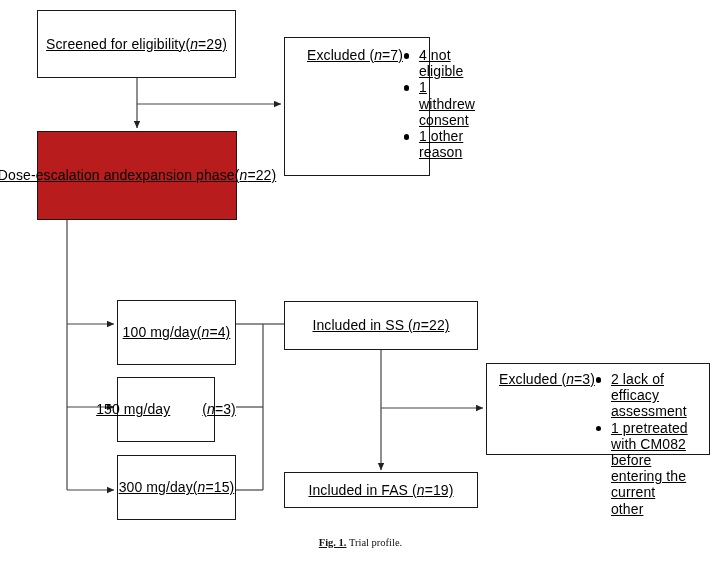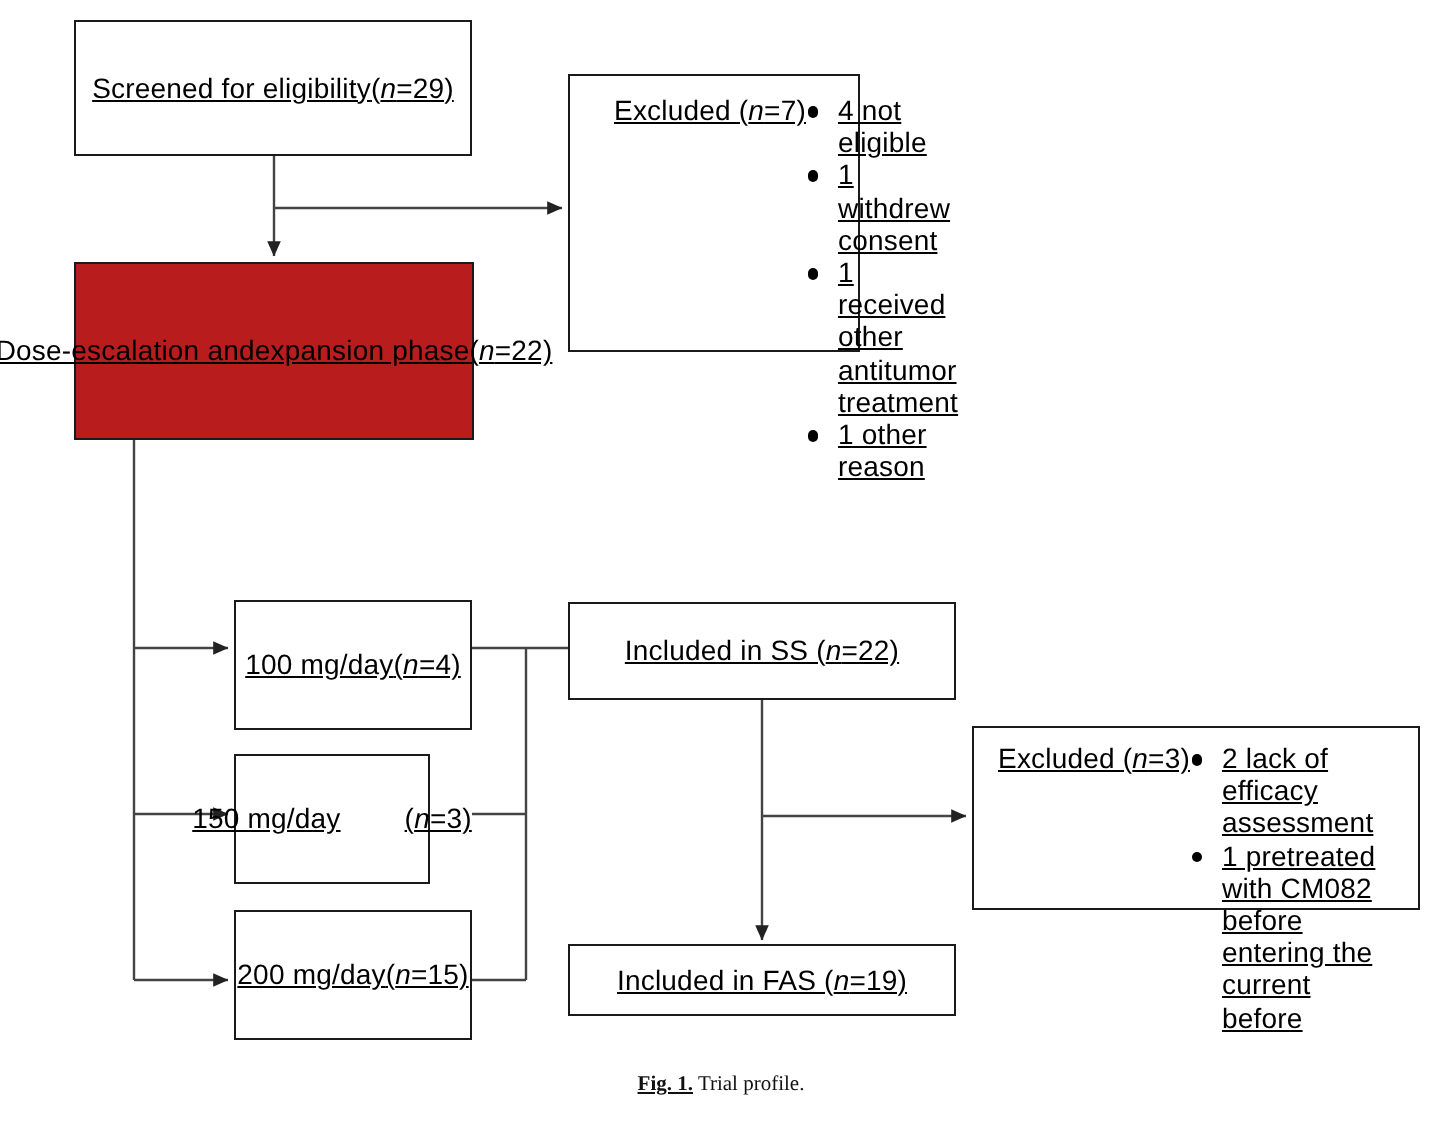--- a/index.html
+++ b/index.html
@@ -127,21 +127,20 @@
   <div class="node" style="left:37px; top:10px; width:199px; height:68px;">
     <div class="line">Screened for eligibility</div>
     <div class="line"><span>(</span><span class="italic-n">n</span><span>=29)</span></div>
   </div>
 
   <div class="node left-align" style="left:284px; top:37px; width:146px; height:139px;">
     <div class="heading"><span>Excluded (</span><span class="italic-n">n</span><span>=7)</span></div>
     <ul class="bullets">
       <li><span class="dot"></span><span>4 not eligible</span></li>
       <li><span class="dot"></span><span>1 withdrew consent</span></li>
-      <li><span class="dot"></span><span>1 received other</span><span class="cont">antitumor treatment</span></li>
       <li><span class="dot"></span><span>1 other reason</span></li>
     </ul>
   </div>
 
   <div class="node shaded" style="left:37px; top:131px; width:200px; height:89px;">
     <div class="line">Dose-escalation and</div>
     <div class="line">expansion phase</div>
     <div class="line"><span>(</span><span class="italic-n">n</span><span>=22)</span></div>
   </div>
 
@@ -149,37 +148,37 @@
     <div class="line">100 mg/day</div>
     <div class="line"><span>(</span><span class="italic-n">n</span><span>=4)</span></div>
   </div>
 
   <div class="node" style="left:117px; top:377px; width:98px; height:65px;gap:32px;">
     <div class="line">150 mg/day</div>
     <div class="line"><span>(</span><span class="italic-n">n</span><span>=3)</span></div>
   </div>
 
   <div class="node" style="left:117px; top:455px; width:119px; height:65px;">
-    <div class="line">200 mg/day</div>
+    <div class="line">300 mg/day</div>
     <div class="line"><span>(</span><span class="italic-n">n</span><span>=15)</span></div>
   </div>
 
   <div class="node" style="left:284px; top:301px; width:194px; height:49px;">
     <div class="line"><span>Included in SS (</span><span class="italic-n">n</span><span>=22)</span></div>
   </div>
 
   <div class="node" style="left:284px; top:472px; width:194px; height:36px;">
     <div class="line"><span>Included in FAS (</span><span class="italic-n">n</span><span>=19)</span></div>
   </div>
 
   <div class="node left-align" style="left:486px; top:363px; width:224px; height:92px; padding:7px 16px 5px 10px;">
     <div class="heading" style="padding-left:2px;"><span>Excluded (</span><span class="italic-n">n</span><span>=3)</span></div>
     <ul class="bullets">
       <li><span class="dot"></span><span>2 lack of efficacy assessment</span></li>
-      <li><span class="dot"></span><span>1 pretreated with CM082</span><span class="cont">before entering the current</span><span class="cont">before</span></li>
+      <li><span class="dot"></span><span>1 pretreated with CM082</span><span class="cont">before entering the current</span><span class="cont">other</span></li>
     </ul>
   </div>
 
   <div id="caption">
     <span class="fignum">Fig. 1.</span>
     <span>Trial profile.</span>
   </div>
 
 </div>
 

